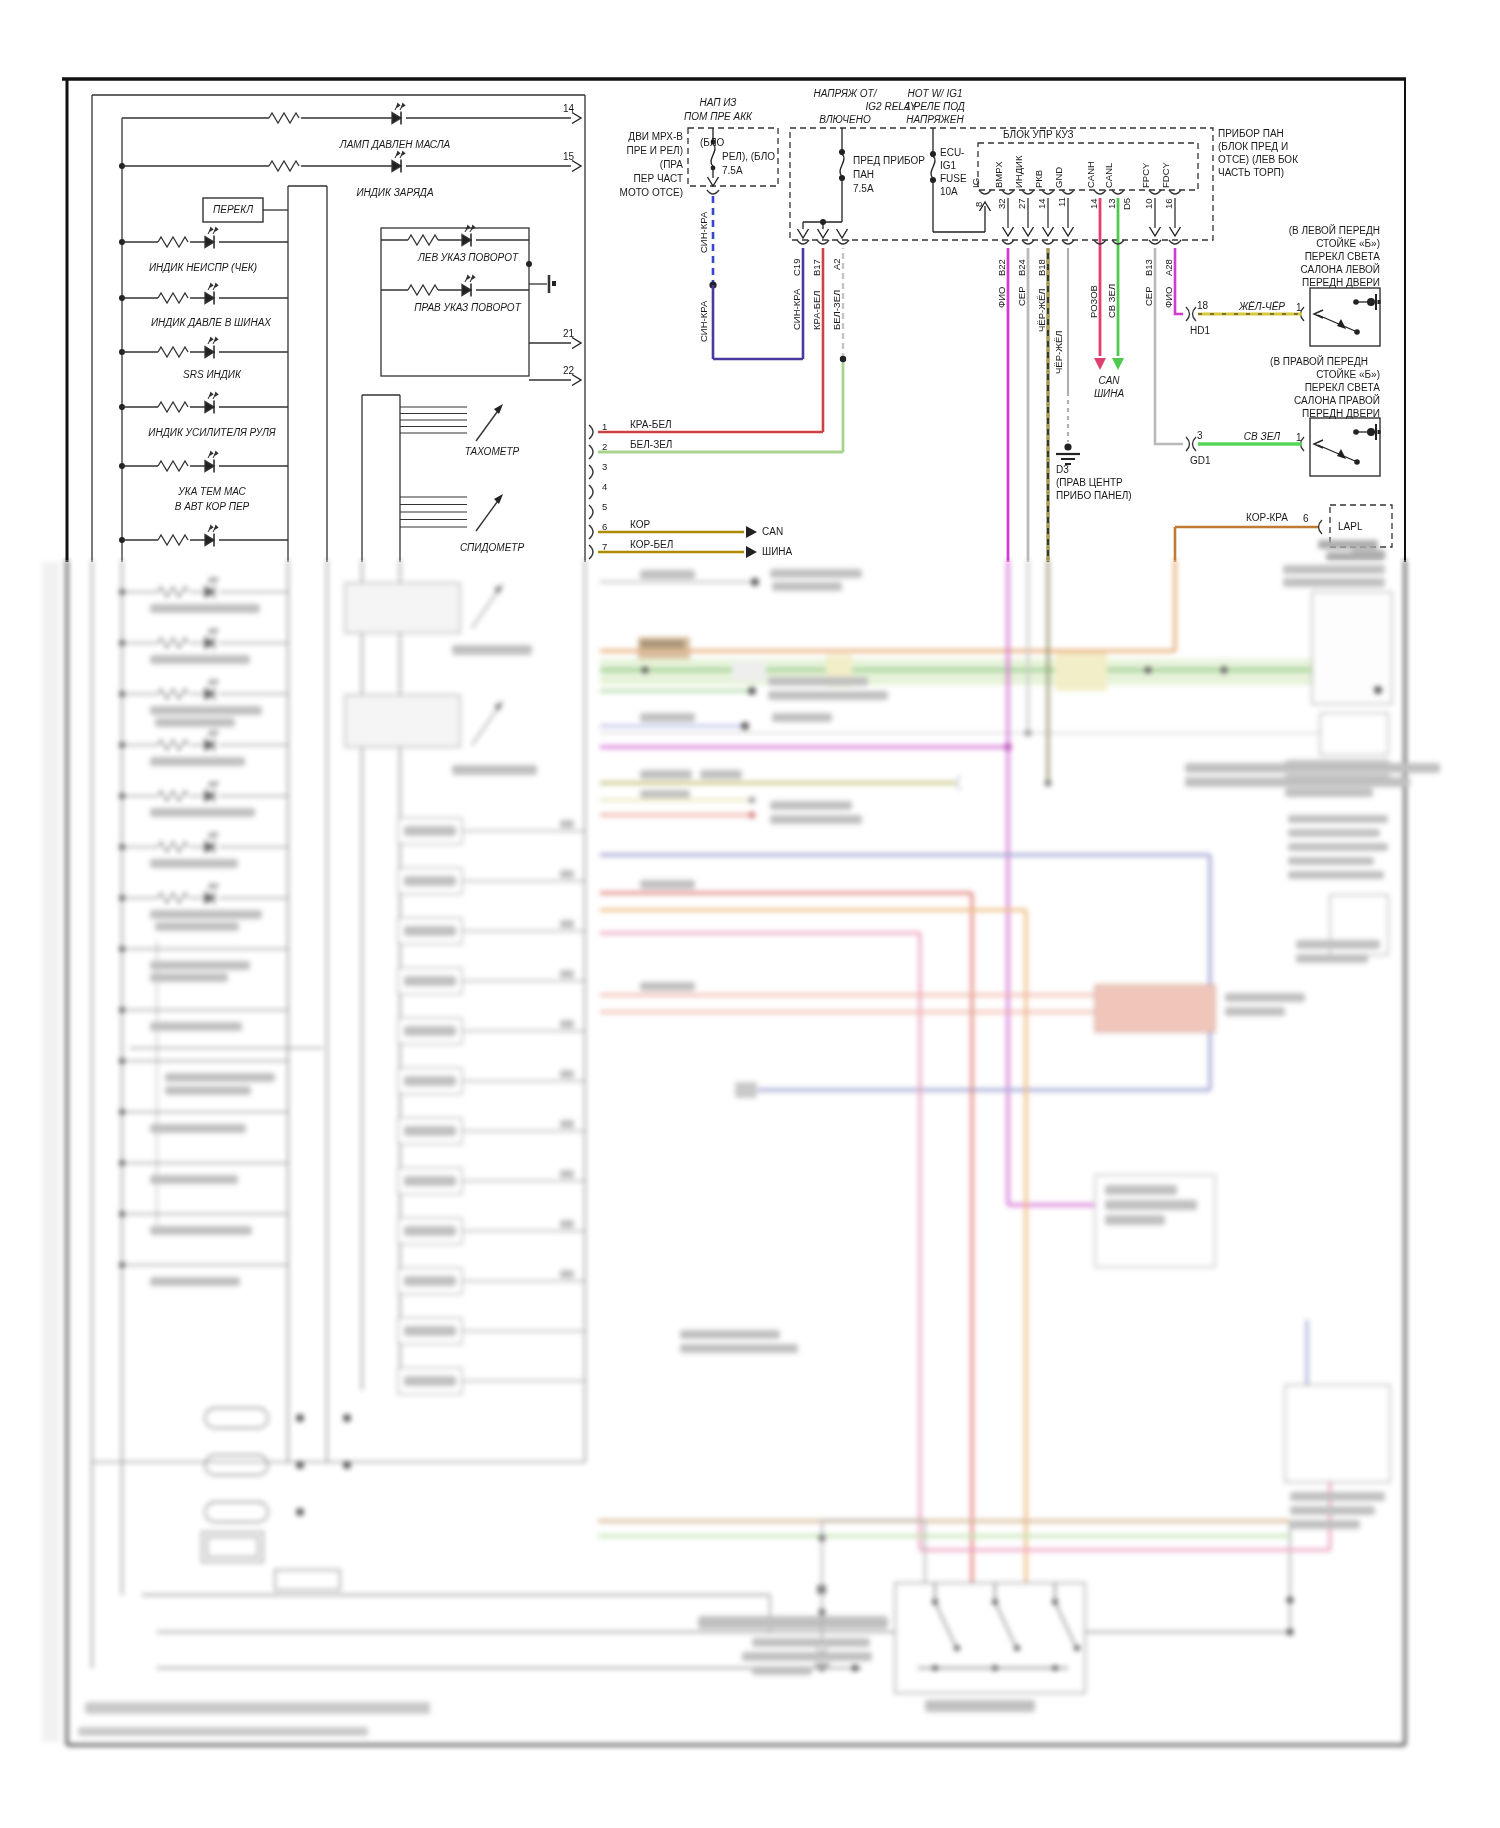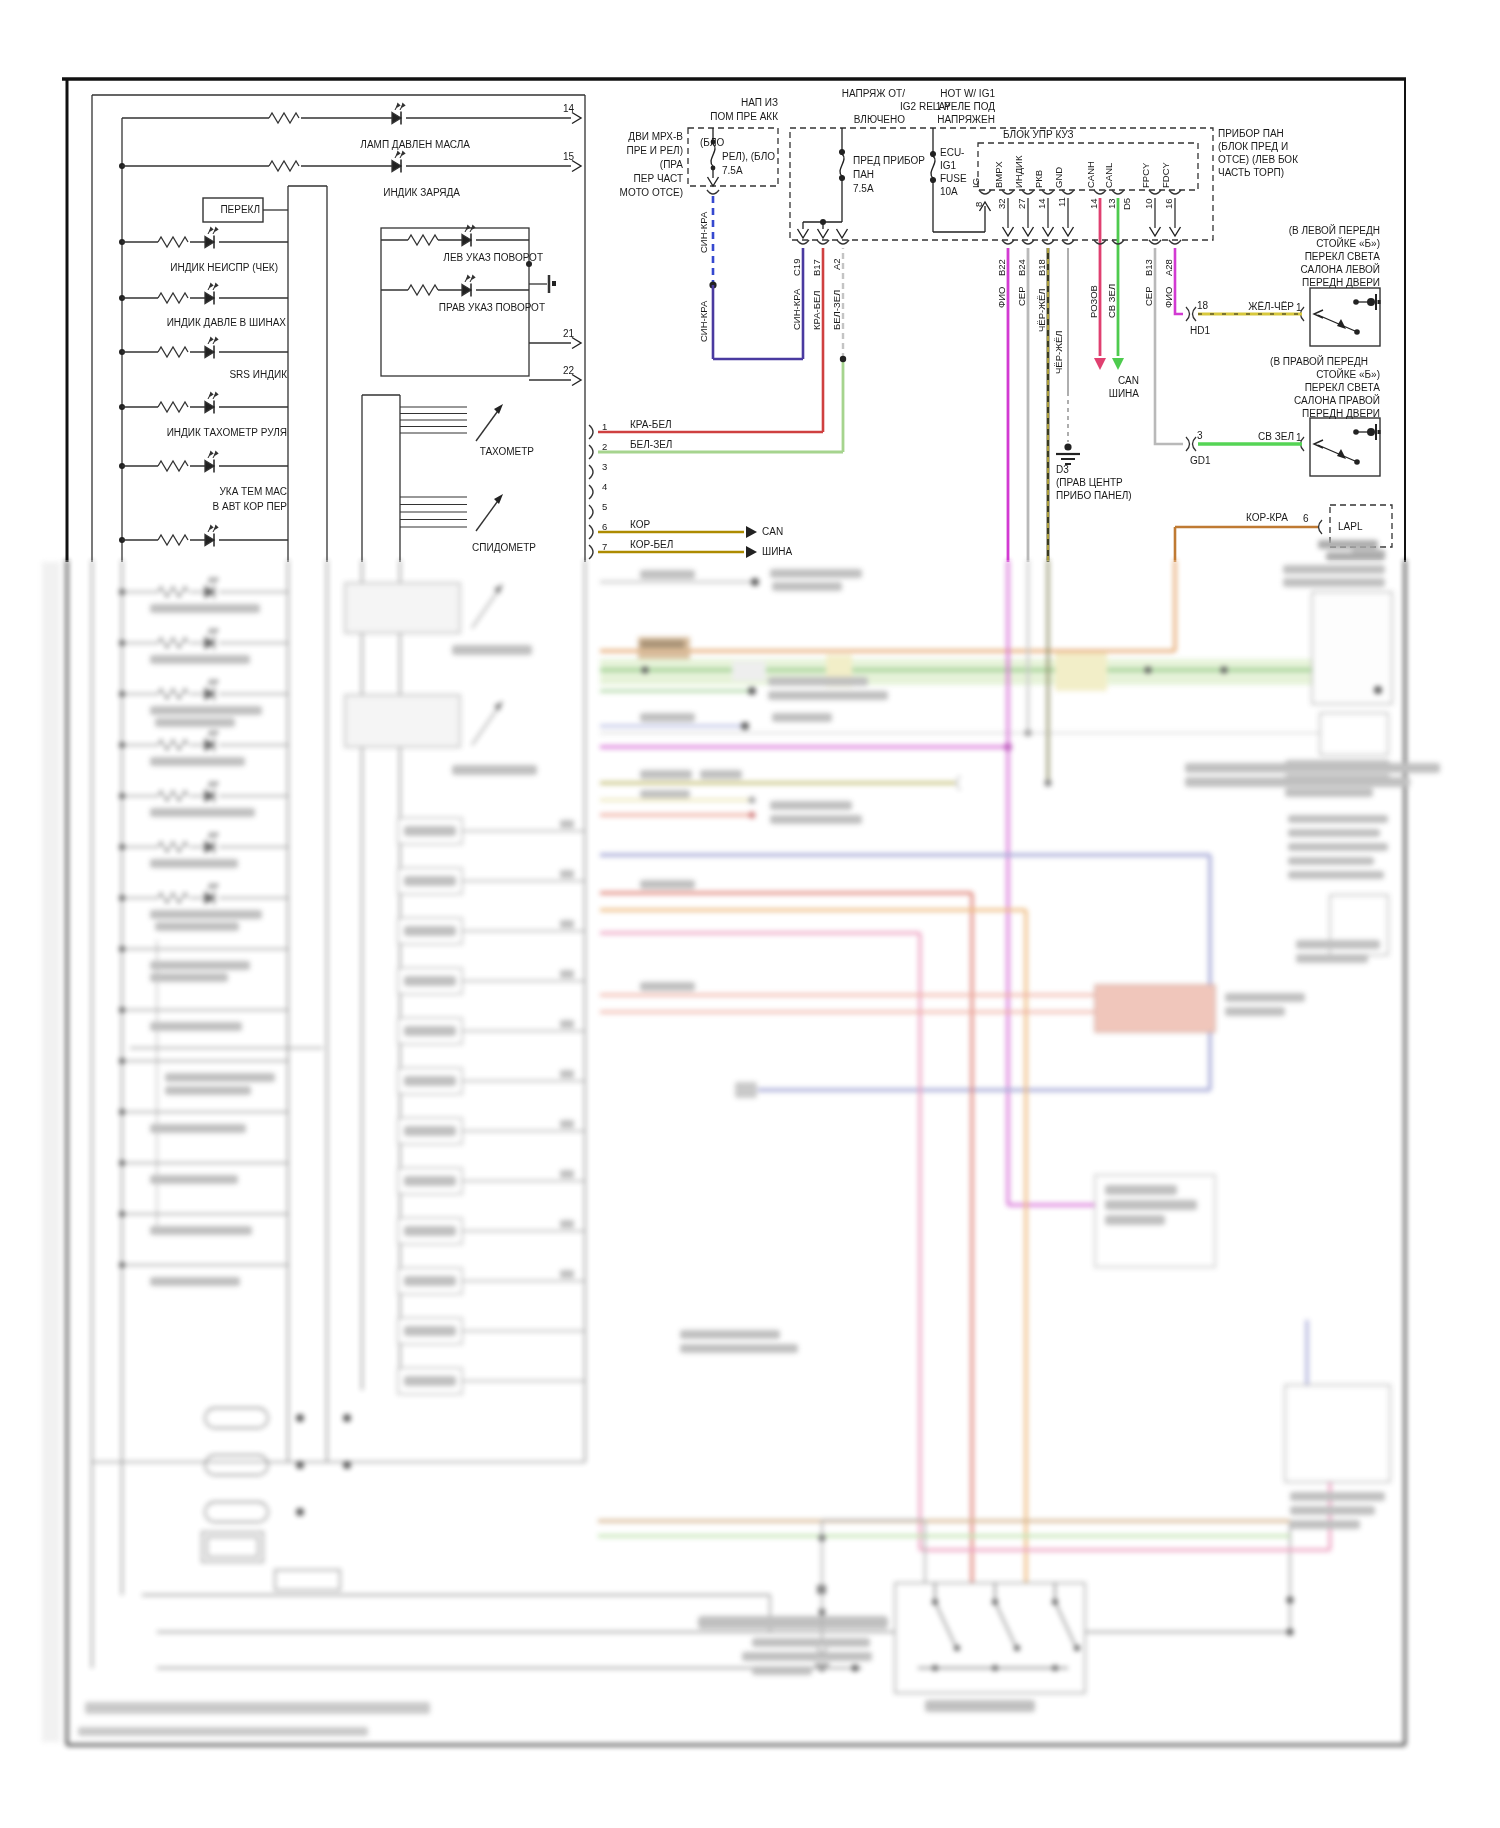--- a/index.html
+++ b/index.html
@@ -1,19 +1,19 @@
 <!DOCTYPE html>
 <html><head>
 <meta charset="utf-8">
 <style>
   html,body{margin:0;padding:0;background:#fff;}
   #page{position:relative;width:1500px;height:1828px;background:#fff;overflow:hidden;
         font-family:"Liberation Sans",sans-serif;}
   .lb{position:absolute;font:10px/1.2 "Liberation Sans",sans-serif;color:#1a1a1a;white-space:nowrap;}
-  .c{text-align:right;}
+  .c{text-align:center;font-style:italic;}
   .r{text-align:right;}
   .sm{font-size:9.5px;}
   .vlb{position:absolute;writing-mode:vertical-rl;transform:rotate(180deg);
        font:9.5px/1 "Liberation Sans",sans-serif;color:#1a1a1a;white-space:nowrap;width:12px;}
   svg{position:absolute;left:0;top:0;}
   .blurwrap{position:absolute;left:0;top:0;width:1500px;height:1828px;
             filter:blur(2.4px) saturate(.92);opacity:.95;}
   .lighten{position:absolute;left:0;top:560px;width:1500px;height:1210px;
            background:rgba(255,255,255,.24);pointer-events:none;}
 </style>
@@ -621,21 +621,21 @@
   </g>
 </svg>
 </div>
 <div class="lighten"></div>
 
 <div class="lb c" style="left:320px;top:139px;width:150px">ЛАМП ДАВЛЕН МАСЛА</div>
 <div class="lb c" style="left:330px;top:187px;width:130px">ИНДИК ЗАРЯДА</div>
 <div class="lb c" style="left:128px;top:262px;width:150px">ИНДИК НЕИСПР (ЧЕК)</div>
 <div class="lb c" style="left:136px;top:317px;width:150px">ИНДИК ДАВЛЕ В ШИНАХ</div>
 <div class="lb c" style="left:137px;top:369px;width:150px">SRS ИНДИК</div>
-<div class="lb c" style="left:137px;top:427px;width:150px">ИНДИК ТАХОМЕТР РУЛЯ</div>
+<div class="lb c" style="left:137px;top:427px;width:150px">ИНДИК УСИЛИТЕЛЯ РУЛЯ</div>
 <div class="lb c" style="left:137px;top:486px;width:150px">УКА ТЕМ МАС</div>
 <div class="lb c" style="left:137px;top:501px;width:150px">В АВТ КОР ПЕР</div>
 <div class="lb c" style="left:206px;top:204px;width:54px">ПЕРЕКЛ</div>
 <div class="lb c" style="left:393px;top:252px;width:150px">ЛЕВ УКАЗ ПОВОРОТ</div>
 <div class="lb c" style="left:390px;top:302px;width:155px">ПРАВ УКАЗ ПОВОРОТ</div>
 <div class="lb c" style="left:450px;top:446px;width:84px">ТАХОМЕТР</div>
 <div class="lb c" style="left:448px;top:542px;width:88px">СПИДОМЕТР</div>
 
 <div class="lb r" style="left:548px;top:103px;width:26px">14</div>
 <div class="lb r" style="left:548px;top:151px;width:26px">15</div>

